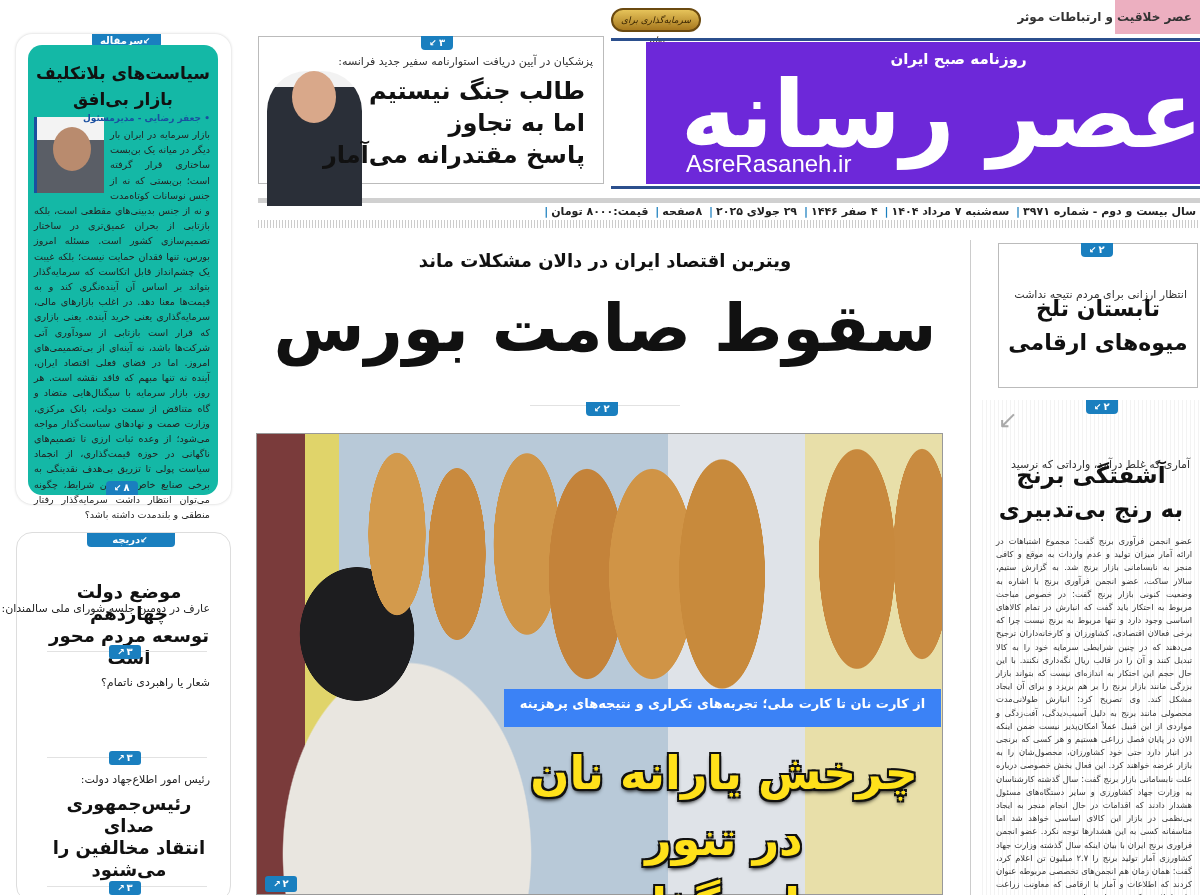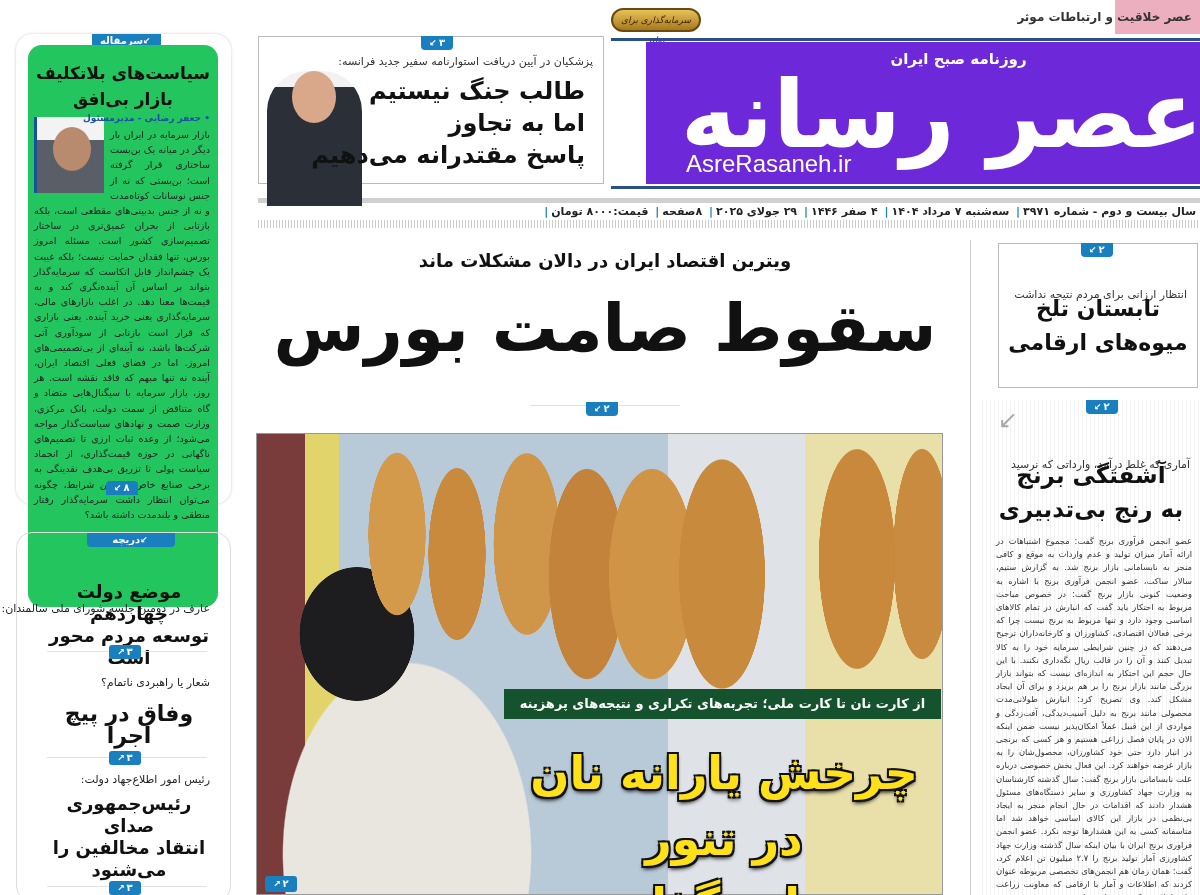--- a/index.html
+++ b/index.html
@@ -36,21 +36,21 @@
   
   .pz-box { top: 36px; left: 258px; width: 346px; height: 148px; border: 1px solid #bbb; }
   .pz-photo { position: absolute; top: 34px; left: 8px; width: 95px; height: 135px;
     background: linear-gradient(#f2f2f2 0 12%, #2a2f38 12% 100%); border-radius: 40px 40px 0 0; }
   .pz-face { position: absolute; top: 0; left: 25px; width: 44px; height: 52px; border-radius: 50%; background: #d9a88a; }
   .pz-kicker { position: absolute; top: 18px; right: 10px; font-size: 11px; color: #333; white-space: nowrap; }
   .pz-head { position: absolute; top: 38px; right: 18px; font-size: 24px; font-weight: bold; line-height: 32px; text-align: right; }
 
   
   .ed-outer { top: 34px; left: 16px; width: 215px; height: 470px; border-radius: 16px; background: #fff; box-shadow: 0 0 3px #ccc; }
-  .ed-inner { top: 45px; left: 28px; width: 190px; height: 562px; border-radius: 14px; background: #22c55e; }
+  .ed-inner { top: 45px; left: 28px; width: 190px; height: 450px; border-radius: 14px; background: #14b8a6; }
   .ed-title { position: absolute; top: 15px; left: 0; width: 100%; text-align: center; font-size: 17px; font-weight: bold; line-height: 26px; }
   .ed-photo { position: absolute; top: 72px; left: 6px; width: 70px; height: 76px; background: linear-gradient(#f3f3f3 0 30%, #5a5e66 30%); border-left: 3px solid #1a4fa0; }
   .ed-photo .face { position:absolute; top: 10px; left: 16px; width: 38px; height: 44px; border-radius: 50%; background: #b98b6e; }
   .ed-author { position: absolute; top: 68px; right: 8px; font-size: 9px; font-weight: bold; color: #1a4fa0; }
   .ed-body { position: absolute; top: 82px; right: 8px; width: 176px; font-size: 9.6px; line-height: 15.2px; text-align: justify; color: #222; }
   .ed-body .wrapzone { float: left; width: 76px; height: 76px; }
 
   
   .lc-outer { top: 532px; left: 16px; width: 215px; height: 370px; border-radius: 16px; border: 1px solid #ddd; }
   .lc-kicker { position: absolute; font-size: 11px; color: #222; text-align: right; right: 20px; white-space: nowrap; }
@@ -67,21 +67,21 @@
       radial-gradient(ellipse 40px 110px at 330px 140px, #c4833a 0 95%, transparent 96%),
       radial-gradient(ellipse 35px 95px at 270px 110px, #cf9548 0 95%, transparent 96%),
       radial-gradient(ellipse 30px 90px at 200px 120px, #c98a3e 0 95%, transparent 96%),
       radial-gradient(ellipse 30px 85px at 140px 100px, #d39a4c 0 95%, transparent 96%),
       radial-gradient(ellipse 40px 115px at 600px 125px, #c8893d 0 95%, transparent 96%),
       radial-gradient(ellipse 30px 110px at 665px 120px, #c98b40 0 95%, transparent 96%),
       radial-gradient(ellipse 60px 70px at 100px 200px, #1d1d1f 0 95%, transparent 96%),
       radial-gradient(ellipse 130px 200px at 150px 420px, #e9e6e0 0 95%, transparent 96%),
       linear-gradient(90deg, #7a3b3b 0 7%, #e0d46a 7% 12%, #b8c9d8 12% 60%, #dfe3e8 60% 80%, #e8dfa9 80%);
     border: 1px solid #999; overflow: hidden; }
-  .photo-strap { top: 689px; left: 504px; width: 437px; height: 30px; background: #14532d; color: #fff;
+  .photo-strap { top: 689px; left: 504px; width: 437px; height: 38px; background: #3b82f6; color: #fff;
     font-size: 13px; font-weight: bold; text-align: center; line-height: 30px; }
   .photo-head { top: 740px; left: 504px; width: 440px; text-align: center; font-size: 46px; font-weight: bold; line-height: 66px;
     color: #ffe11a; text-shadow: 2px 2px 0 #111, -2px -2px 0 #111, 2px -2px 0 #111, -2px 2px 0 #111, 0 3px 4px #000; }
 
   
   .rc-line { top: 240px; left: 970px; width: 1px; height: 655px; background: #ccc; }
   .rc-box1 { top: 243px; left: 998px; width: 200px; height: 145px; border: 1px solid #bbb; border-top-color: #bbb; }
   .rc-kicker { position: absolute; font-size: 11px; color: #333; right: 10px; white-space: nowrap; margin-top: 18px; }
   .rc-head { position: absolute; font-size: 22px; font-weight: bold; line-height: 34px; text-align: center; width: 100%; left: 0; }
   .rc-box2 { top: 400px; left: 982px; width: 218px; height: 495px;
@@ -116,21 +116,21 @@
 
 <div class="abs pz-box">
   <div class="badge" style="top:-1px; right:150px;"><span>۳</span><span class="arr">↙</span></div>
   <div class="pz-photo">
       <div class="pz-face"></div>
     </div>
   <div class="pz-kicker">پزشکیان در آیین دریافت استوارنامه سفیر جدید فرانسه:</div>
   <div class="pz-head">
     <div>طالب جنگ نیستیم</div>
     <div>اما به تجاوز</div>
-    <div>پاسخ مقتدرانه می‌دهیم</div>
+    <div>پاسخ مقتدرانه می‌آمار</div>
   </div>
 </div>
 
 <div class="abs ed-outer"></div>
 <div class="badge" style="top:34px; left:92px;"><span class="arr">↙</span><span>سرمقاله</span></div>
 <div class="abs ed-inner">
   <div class="ed-title">
     <div>سیاست‌های بلاتکلیف</div>
     <div>بازار بی‌افق</div>
   </div>
@@ -150,23 +150,20 @@
 
   <div class="lc-kicker" style="top:30px;margin-top:39px;">عارف در دومین جلسه شورای ملی سالمندان:</div>
   <div class="lc-head" style="top:48px;">
     <div>موضع دولت چهاردهم</div>
     <div>توسعه مردم محور است</div>
   </div>
   <div class="thin-rule" style="top:118px; left:30px; width:160px;"></div>
   <div class="badge" style="top:112px; left:92px; border-radius:3px;"><span>۳</span><span class="arr">↗</span></div>
 
   <div class="lc-kicker" style="top:143px;">شعار یا راهبردی ناتمام؟</div>
-  <div class="lc-head" style="top:170px; font-size:22px;">
-    <div>وفاق در پیچ اجرا</div>
-  </div>
   <div class="thin-rule" style="top:224px; left:30px; width:160px;"></div>
   <div class="badge" style="top:218px; left:92px; border-radius:3px;"><span>۳</span><span class="arr">↗</span></div>
 
   <div class="lc-kicker" style="top:240px;">رئیس امور اطلاع‌جهاد دولت:</div>
   <div class="lc-head" style="top:260px;">
     <div>رئیس‌جمهوری صدای</div>
     <div>انتقاد مخالفین را می‌شنود</div>
   </div>
   <div class="thin-rule" style="top:353px; left:30px; width:160px;"></div>
   <div class="badge" style="top:348px; left:92px; border-radius:3px;"><span>۳</span><span class="arr">↗</span></div>

